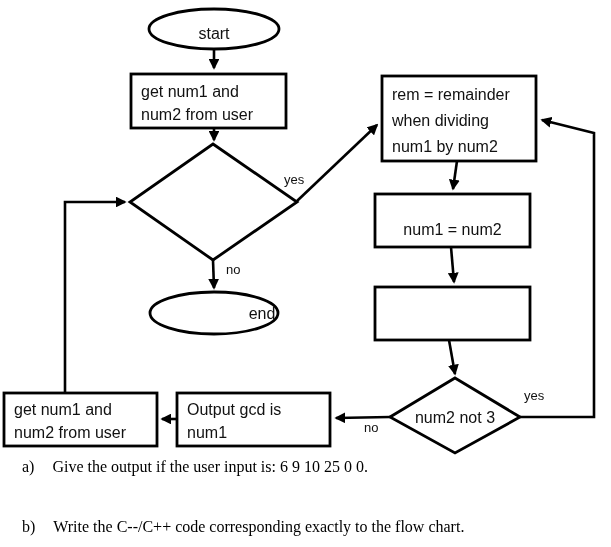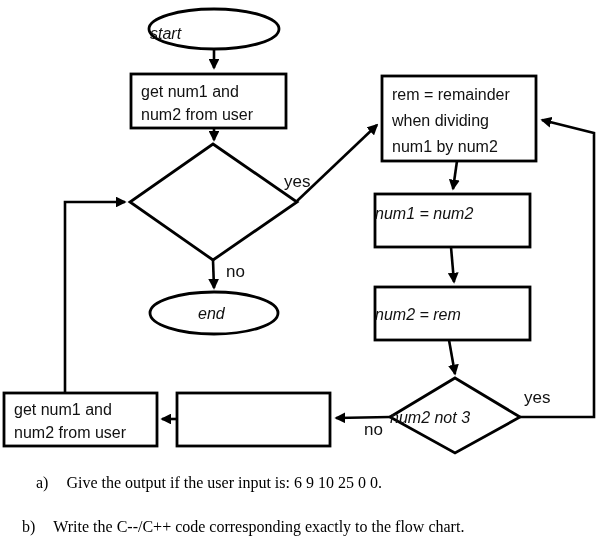--- a/index.html
+++ b/index.html
@@ -21,24 +21,24 @@
     left: 0;
     top: 0;
   }
   .node-label {
     position: absolute;
     white-space: pre-line;
     font-size: 16px;
     line-height: 23px;
     color: #111111;
   }
-  .center { text-align: left; font-style: italic; }
+  .center { text-align: center; }
   .edge-label {
     position: absolute;
-    font-size: 17px;
+    font-size: 13px;
     color: #111111;
   }
   .rem-label { line-height: 26px; }
   .questions {
     position: absolute;
     left: 0;
     top: 0;
     width: 611px;
     font-family: "Liberation Serif", "DejaVu Serif", serif;
     font-size: 16px;
@@ -92,37 +92,38 @@
   <div class="node-label" style="left:141px; top:80px; width:140px;">get num1 and
 num2 from user</div>
 
 
   <div class="node-label center" style="left:150px; top:302px; width:128px;padding-left:48px;">end</div>
 
   <div class="node-label rem-label" style="left:392px; top:82px; width:142px;">rem = remainder
 when dividing
 num1 by num2</div>
 
-  <div class="node-label center" style="left:375px; top:202px; width:155px;">num1 = num2</div>
+  <div class="node-label center" style="left:375px; top:218px; width:155px;">num1 = num2</div>
 
-  <div class="node-label center" style="left:375px; top:303px; width:155px;">num2 = rem</div>
 
   <div class="node-label center" style="left:390px; top:406px; width:130px;">num2 not 3</div>
 
+  <div class="node-label" style="left:187px; top:398px; width:135px;">Output gcd is
+num1</div>
 
   <div class="node-label" style="left:14px; top:398px; width:140px;">get num1 and
 num2 from user</div>
 
   <div class="edge-label" style="left:284px; top:172px;">yes</div>
   <div class="edge-label" style="left:226px; top:262px;">no</div>
   <div class="edge-label" style="left:524px; top:388px;">yes</div>
   <div class="edge-label" style="left:364px; top:420px;">no</div>
 
   <div class="questions">
-    <div class="q-line" style="top:474px;margin-left:14px;">
+    <div class="q-line" style="top:458px;">
       <span class="q-label">a)</span><span class="q-text">Give the output if the user input is: 6 9 10 25 0 0.</span>
     </div>
     <div class="q-line" style="top:518px;font-family:Liberation Serif, serif;">
       <span class="q-label">b)</span><span class="q-text">Write the C--/C++ code corresponding exactly to the flow chart.</span>
     </div>
   </div>
 
 </div>
 
 </body></html>

